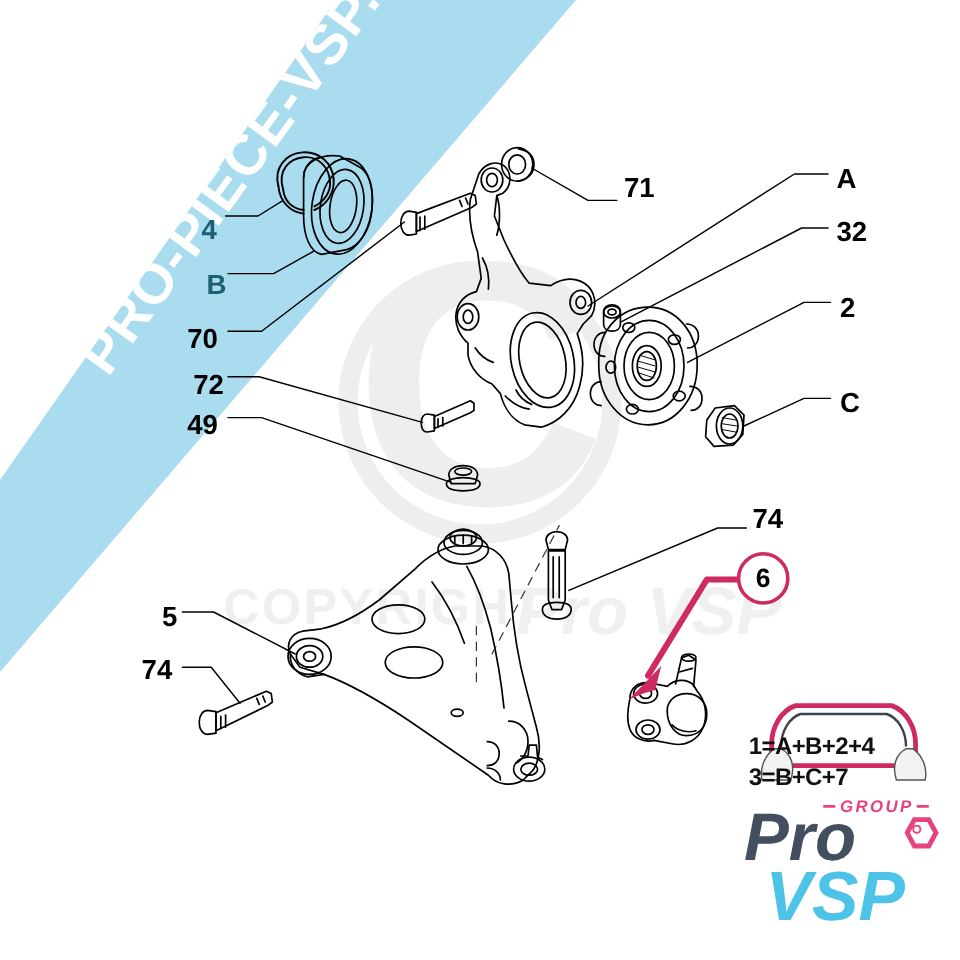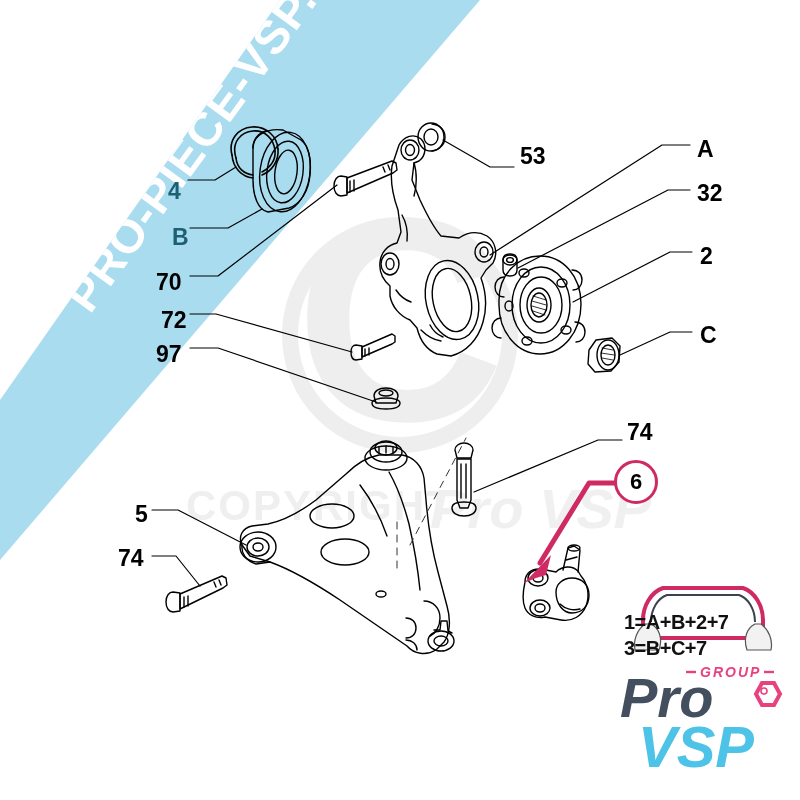--- a/index.html
+++ b/index.html
@@ -275,41 +275,41 @@
     <g>
       <path d="M615,483 L589,483 L540,563" fill="none" stroke="#cf2a63" stroke-width="5" stroke-linecap="round" stroke-linejoin="round"></path>
       <polygon points="524,583 551,555 546,575 536,578" fill="#cf2a63"></polygon>
     </g>
   </svg>
 
   <div class="lbl band" style="left:168px;top:180px;">4</div>
   <div class="lbl band" style="left:172px;top:226px;">B</div>
   <div class="lbl" style="left:156px;top:271px;">70</div>
   <div class="lbl" style="left:161px;top:309px;">72</div>
-  <div class="lbl" style="left:156px;top:343px;">97</div>
+  <div class="lbl" style="left:156px;top:343px;">49</div>
   <div class="lbl" style="left:135px;top:503px;">5</div>
   <div class="lbl" style="left:118px;top:547px;">74</div>
-  <div class="lbl" style="left:520px;top:145px;">53</div>
+  <div class="lbl" style="left:520px;top:145px;">71</div>
   <div class="lbl" style="left:697px;top:138px;">A</div>
   <div class="lbl" style="left:697px;top:182px;">32</div>
   <div class="lbl" style="left:700px;top:245px;">2</div>
   <div class="lbl" style="left:700px;top:324px;">C</div>
   <div class="lbl" style="left:627px;top:421px;">74</div>
 
   <div class="badge6">6</div>
 
   <svg style="position:absolute;left:615px;top:578px;width:175px;height:75px;" viewBox="0 0 175 75">
     <path d="M28,42 C28,28 36,14 48,10 L128,10 C140,14 148,28 148,42
              L148,60 L28,60 Z" fill="none" stroke="#cf2a63" stroke-width="4"></path>
     <path d="M36,44 C36,31 43,20 52,17 L124,17 C133,20 140,31 140,44" fill="none" stroke="#3b4250" stroke-width="2"></path>
     <path d="M30,46 C22,52 18,62 20,72 L44,72 C48,60 44,50 36,46 Z" fill="#f2f2f2" stroke="#555" stroke-width="1.2"></path>
     <path d="M146,46 C154,52 158,62 156,72 L132,72 C128,60 132,50 140,46 Z" fill="#f2f2f2" stroke="#555" stroke-width="1.2"></path>
   </svg>
 
-  <div class="formula" style="left:624px;top:611px;">1=A+B+2+7</div>
+  <div class="formula" style="left:624px;top:611px;">1=A+B+2+4</div>
   <div class="formula" style="left:624px;top:637px;">3=B+C+7</div>
 
   <svg class="logo" viewBox="0 0 180 120">
 
     <line x1="74" y1="17" x2="84" y2="17" stroke="#e8417f" stroke-width="2.4"></line>
     <text x="88" y="22" font-family="Liberation Sans, sans-serif" font-weight="bold" font-style="italic" font-size="14" letter-spacing="2" fill="#e8417f">GROUP</text>
     <line x1="152" y1="17" x2="162" y2="17" stroke="#e8417f" stroke-width="2.4"></line>
 
     <polygon points="150,28 162,28 168,39 162,50 150,50 144,39" fill="none" stroke="#e8417f" stroke-width="4"></polygon>
     <circle cx="152" cy="36" r="3" fill="none" stroke="#e8417f" stroke-width="1.6"></circle>

